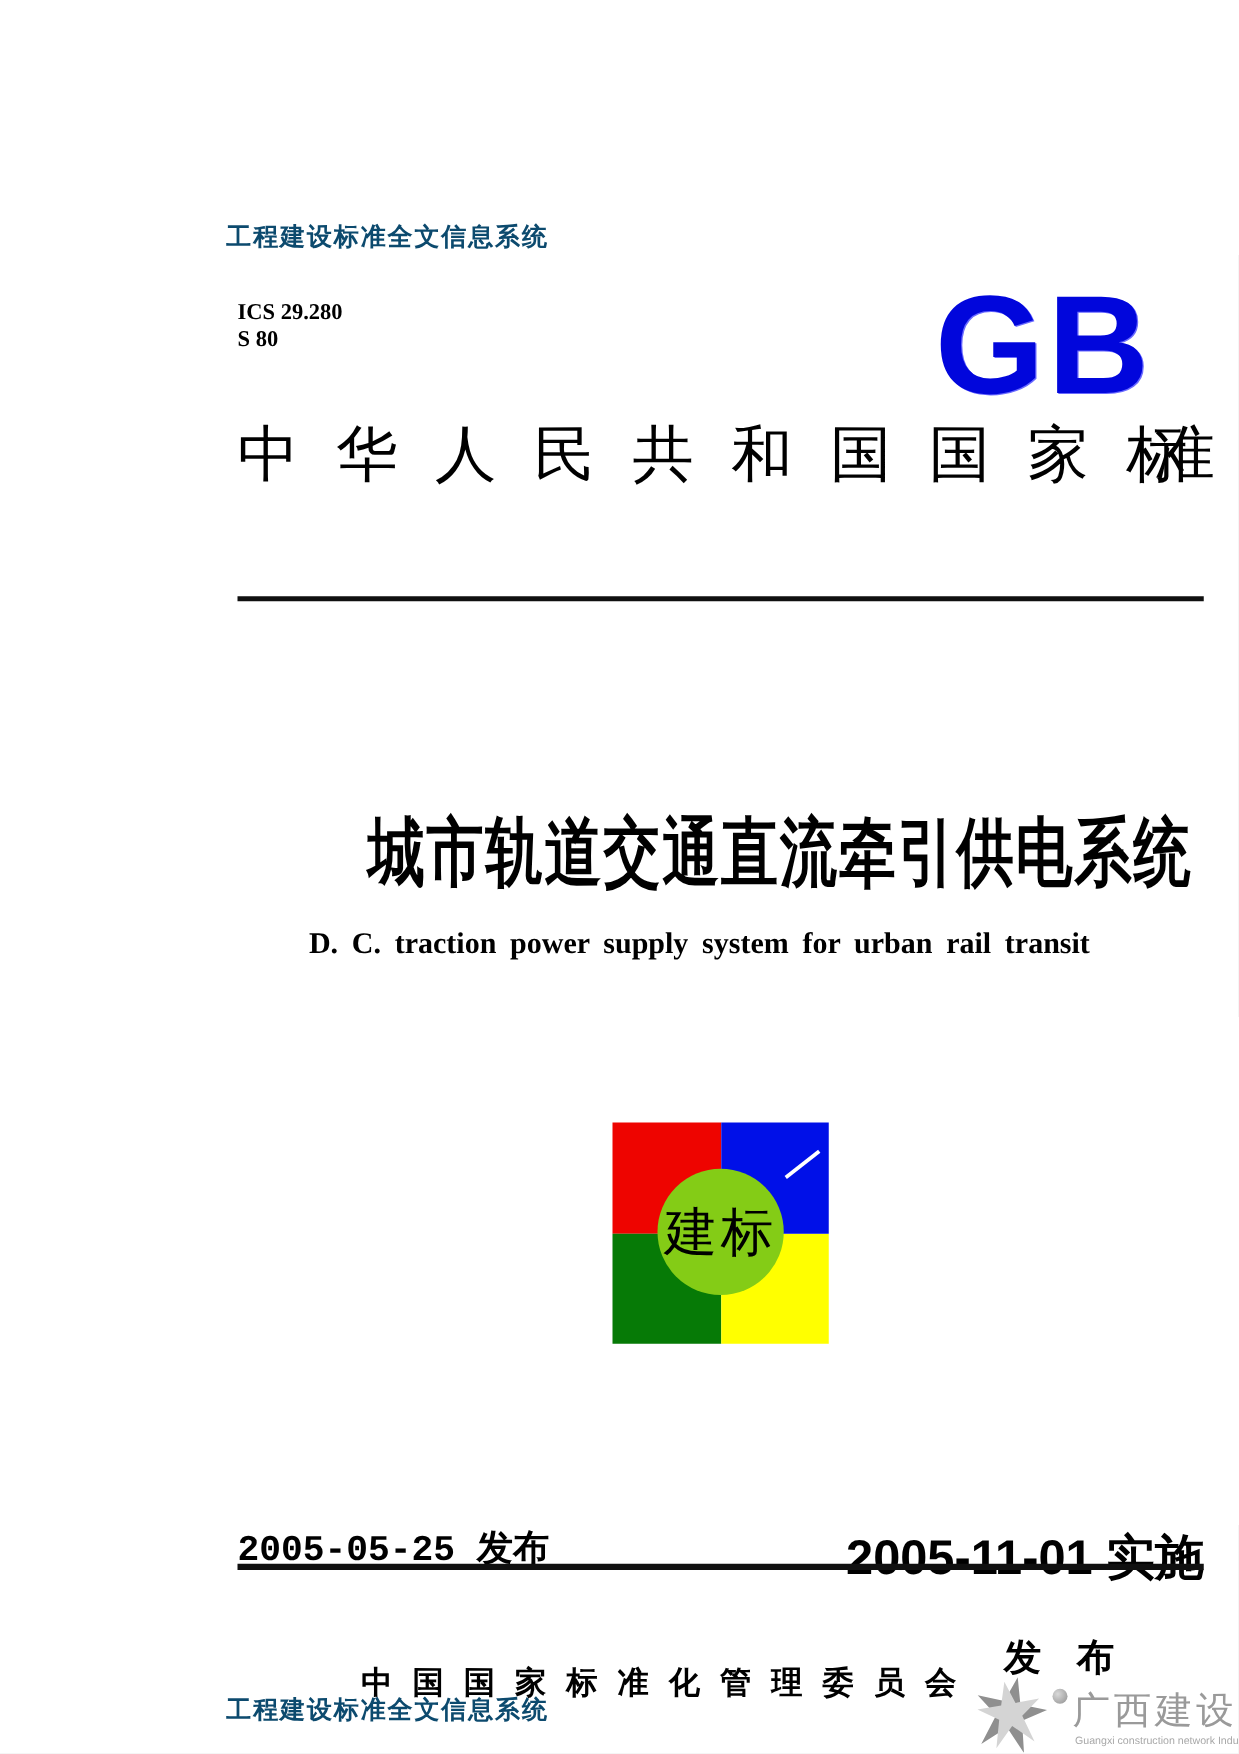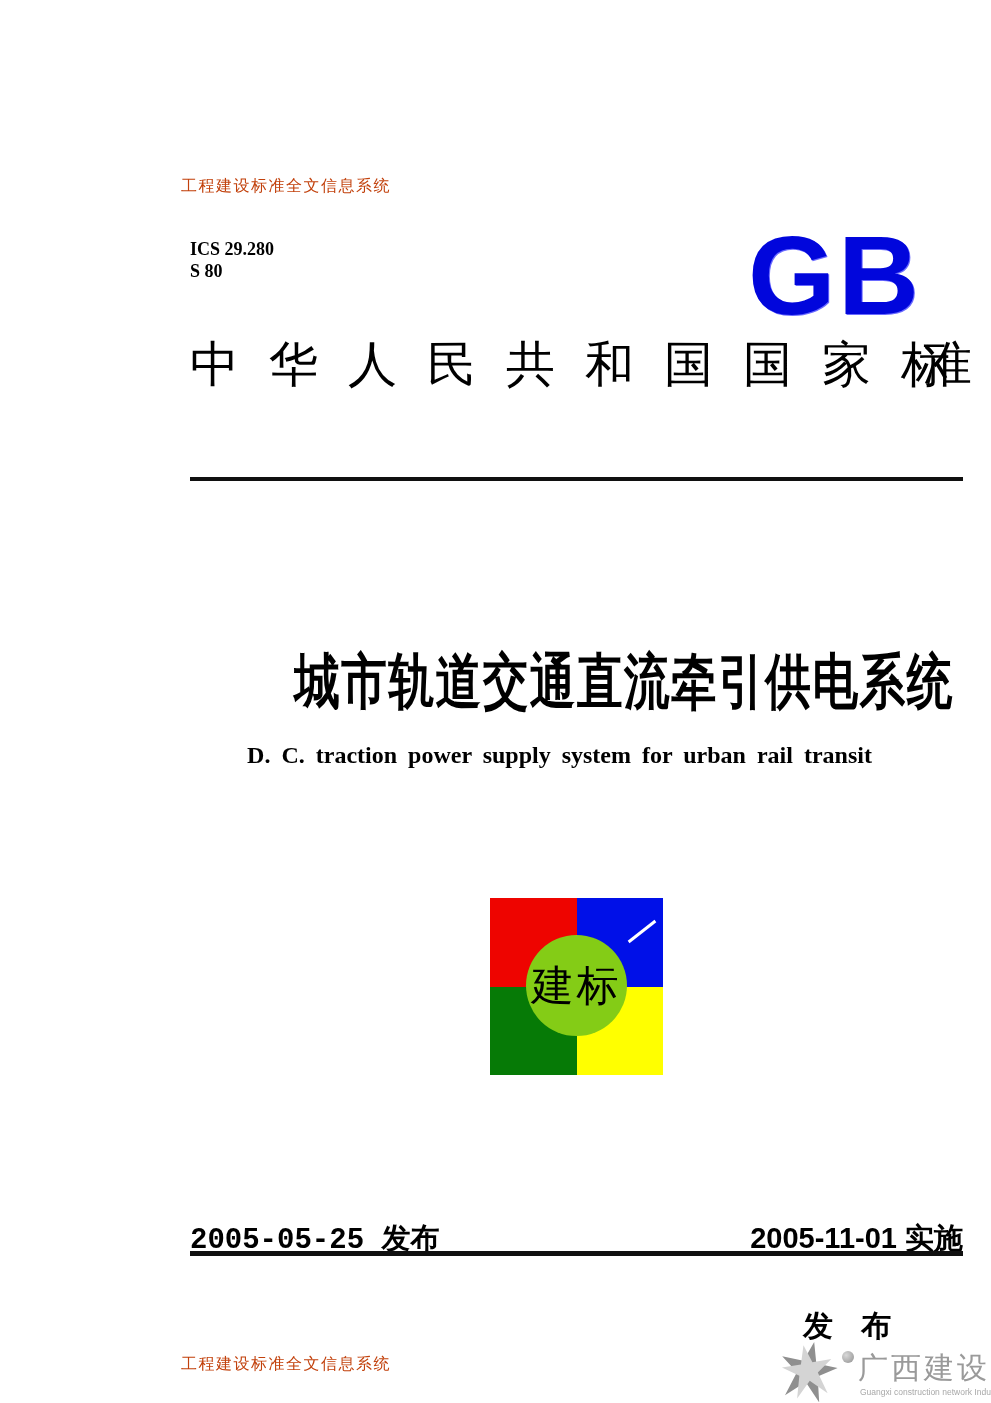--- a/index.html
+++ b/index.html
@@ -3,21 +3,21 @@
 <meta charset="utf-8">
 <style>
   html,body{margin:0;padding:0;background:#e8e8e8;}
   .page{
     position:relative;width:991px;height:1403px;background:#ffffff;
     font-family:"Liberation Sans",sans-serif;color:#000;overflow:hidden;
     margin:0 auto;
   }
   .abs{position:absolute;}
   .watermark{
-    color:#c2410c;font-size:16px;letter-spacing:1.5px;white-space:nowrap;
+    color:#0c4a6e;font-size:20px;letter-spacing:1.5px;white-space:nowrap;font-weight:bold;
   }
   .ics-block{
     left:190px;top:238px;
     font-family:"Liberation Serif",serif;font-weight:bold;font-size:18px;line-height:22px;
   }
   .gb-logo{
     left:748px;top:220px;
     font-family:"Liberation Sans",sans-serif;font-weight:900;font-size:112px;line-height:1;
     color:#0106dc;letter-spacing:3px;
     text-shadow:1px 1px 0 #6a6aff;
@@ -46,21 +46,21 @@
   .q-tr{background:#0010e8;position:relative;}
   .q-bl{background:#067a06;}
   .q-br{background:#ffff00;}
   .jb-slash{position:absolute;left:48px;top:32px;width:34px;height:3px;background:#ffffff;transform:rotate(-38deg);}
   .jb-circle{
     position:absolute;left:36px;top:37px;width:101px;height:101px;border-radius:50%;
     background:#84cc16;display:flex;align-items:center;justify-content:center;
     font-size:42px;letter-spacing:3px;color:#000;white-space:nowrap;
   }
   .date-left{left:190px;top:1219px;font-size:29px;font-weight:bold;white-space:nowrap;font-family:Liberation Mono, monospace;}
-  .date-right{right:28px;top:1219px;font-size:29px;font-weight:bold;white-space:nowrap;}
+  .date-right{right:28px;top:1219px;font-size:39px;font-weight:bold;white-space:nowrap;}
   .rule-bottom{left:190px;top:1251px;width:773px;height:5px;background:#101010;}
   .pub-line1{left:289px;top:1293px;font-size:25px;font-weight:bold;white-space:nowrap;}
   .pub-line2{left:289px;top:1329px;font-size:25px;font-weight:bold;letter-spacing:16px;white-space:nowrap;}
   .release-label{left:803px;top:1306px;font-size:30px;font-weight:bold;letter-spacing:10px;white-space:nowrap;}
   .wm-top{left:181px;top:176px;}
   .wm-bottom{left:181px;top:1354px;}
   .gx-logo{left:776px;top:1338px;width:215px;height:65px;}
   .gx-star{position:absolute;left:0;top:2px;width:64px;height:62px;}
   .gx-dot{
     position:absolute;left:66px;top:13px;width:12px;height:12px;border-radius:50%;
@@ -109,20 +109,21 @@
       <div class="q-br"></div>
     </div>
     <div class="jb-circle">建标</div>
   </div>
 
   <div class="abs date-left">2005-05-25 发布</div>
   <div class="abs date-right">2005-11-01 实施</div>
 
   <div class="abs rule-bottom"></div>
 
+  <div class="abs pub-line2">中国国家标准化管理委员会</div>
   <div class="abs release-label">发 布</div>
 
   <div class="abs watermark wm-bottom">工程建设标准全文信息系统</div>
 
   <div class="abs gx-logo">
     <svg class="gx-star" viewBox="0 0 100 100" xmlns="http://www.w3.org/2000/svg">
       <polygon points="50,2 60.6,35.4 95.7,35.2 67.1,55.6 78.2,95.8 50,68 21.8,95.8 32.9,55.6 4.3,35.2 39.4,35.4" fill="#8f8f8f" transform="rotate(12 50 50)"></polygon>
       <polygon points="50,8 59.4,37.5 90.4,37.3 65.1,55.3 75,90.7 50,66 25,90.7 34.9,55.3 9.6,37.3 40.6,37.5" fill="#d4d4d4" transform="rotate(-10 50 50)"></polygon>
     </svg>
     <div class="gx-dot"></div>

